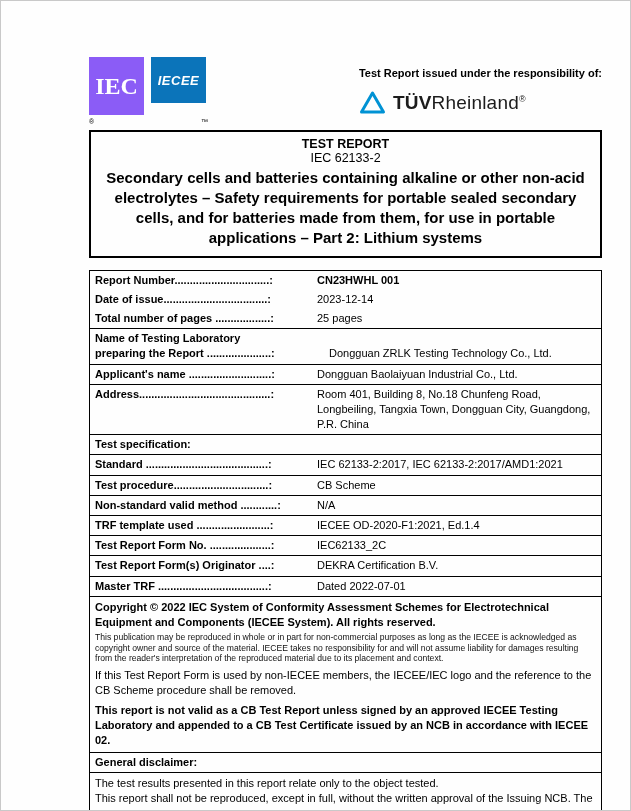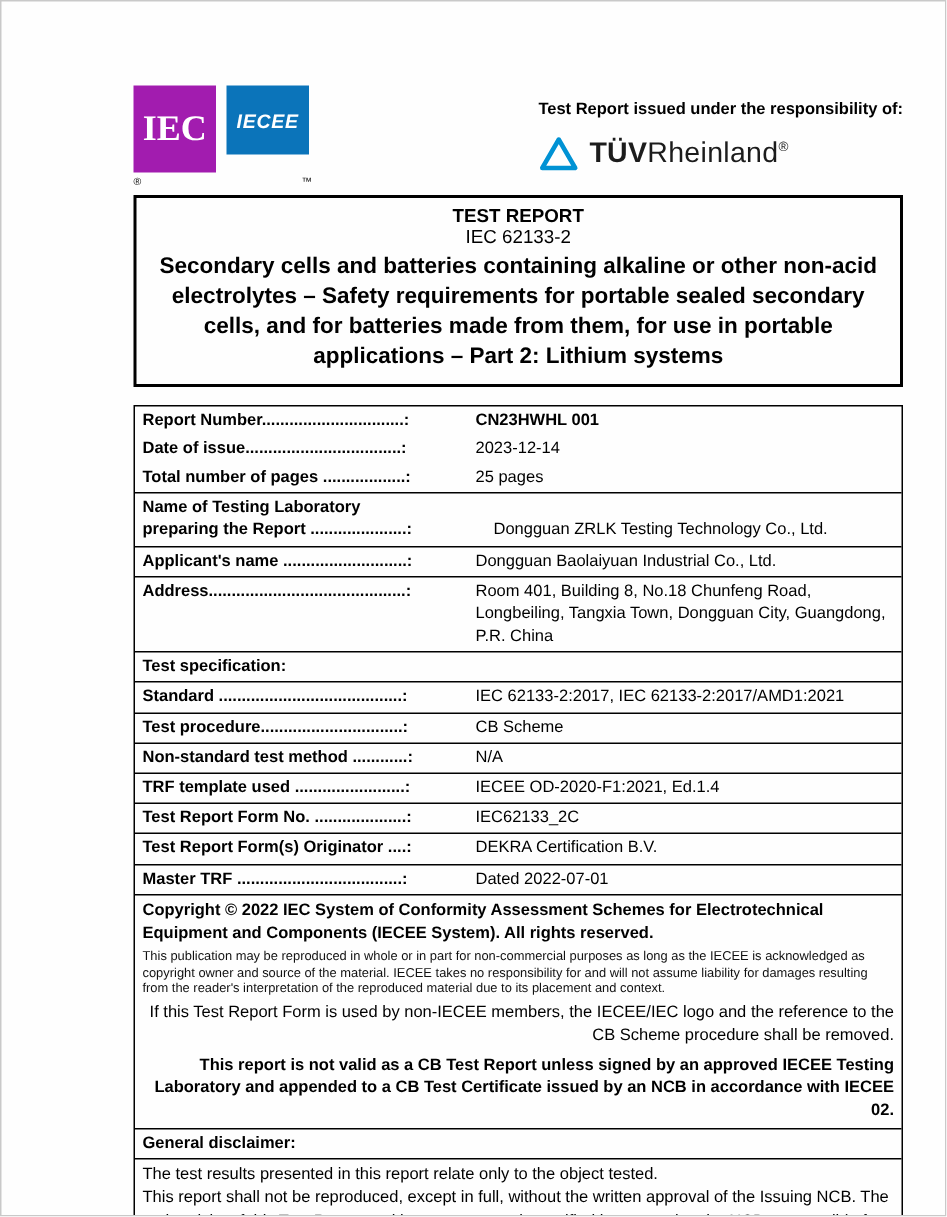--- a/index.html
+++ b/index.html
@@ -16,21 +16,21 @@
     position:relative;
     overflow:hidden;
   }
   .doc { position:absolute; left:88px; top:56px; width:513px; }
 
   
   .header { display:flex; justify-content:space-between; align-items:flex-start; }
   .logos { display:flex; gap:7px; }
   .logo-wrap { position:relative; }
   .iec-box {
-    width:55px; height:58px; background:#a21caf; color:#fff;
+    width:55px; height:58px; background:#8b5cf6; color:#fff;
     display:flex; align-items:center; justify-content:center;
     font-family:"Liberation Serif", serif; font-weight:bold; font-size:24px;
   }
   .iecee-box {
     width:55px; height:46px; background:#0b74ba; color:#fff;
     display:flex; align-items:center; justify-content:center;
     font-style:italic; font-weight:bold; font-size:13px; letter-spacing:.5px;
   }
   .mark { font-size:7px; position:absolute; color:#000; }
   .mark.r  { left:0;  bottom:-10px; }
@@ -53,21 +53,21 @@
   
   .itable { border:1px solid #000; margin-top:12px; font-size:11px; line-height:1.38; }
   .trow { display:grid; grid-template-columns:222px 1fr; padding:2px 5px; }
   .trow .lbl { font-weight:bold; padding-right:4px; }
   .trow .val.end { align-self:end;padding-left:12px; }
   .bb { border-bottom:1px solid #000; }
   .sec-row { font-weight:bold; padding:2px 5px; }
   .cell { padding:3px 5px 4px; }
   .bold { font-weight:bold; }
   .fine { font-size:8.6px; line-height:1.25; margin-top:2px; color:#111; }
-  .para { margin-top:4px;text-align:right; }
+  .para { margin-top:4px; }
 </style>
 </head>
 <body>
 
 <div class="canvas">
   <div class="doc">
 
     <div class="header">
       <div class="logos">
         <div class="logo-wrap">
@@ -132,21 +132,21 @@
 
       <div class="trow bb">
         <div class="lbl">Standard ........................................:</div>
         <div class="val">IEC 62133-2:2017, IEC 62133-2:2017/AMD1:2021</div>
       </div>
       <div class="trow bb">
         <div class="lbl">Test procedure...............................:</div>
         <div class="val">CB Scheme</div>
       </div>
       <div class="trow bb">
-        <div class="lbl">Non-standard test method ............:</div>
+        <div class="lbl">Non-standard valid method ............:</div>
         <div class="val">N/A</div>
       </div>
 
       <div class="trow bb">
         <div class="lbl">TRF template used ........................:</div>
         <div class="val">IECEE OD-2020-F1:2021, Ed.1.4</div>
       </div>
       <div class="trow bb">
         <div class="lbl">Test Report Form No. ....................:</div>
         <div class="val">IEC62133_2C</div>

